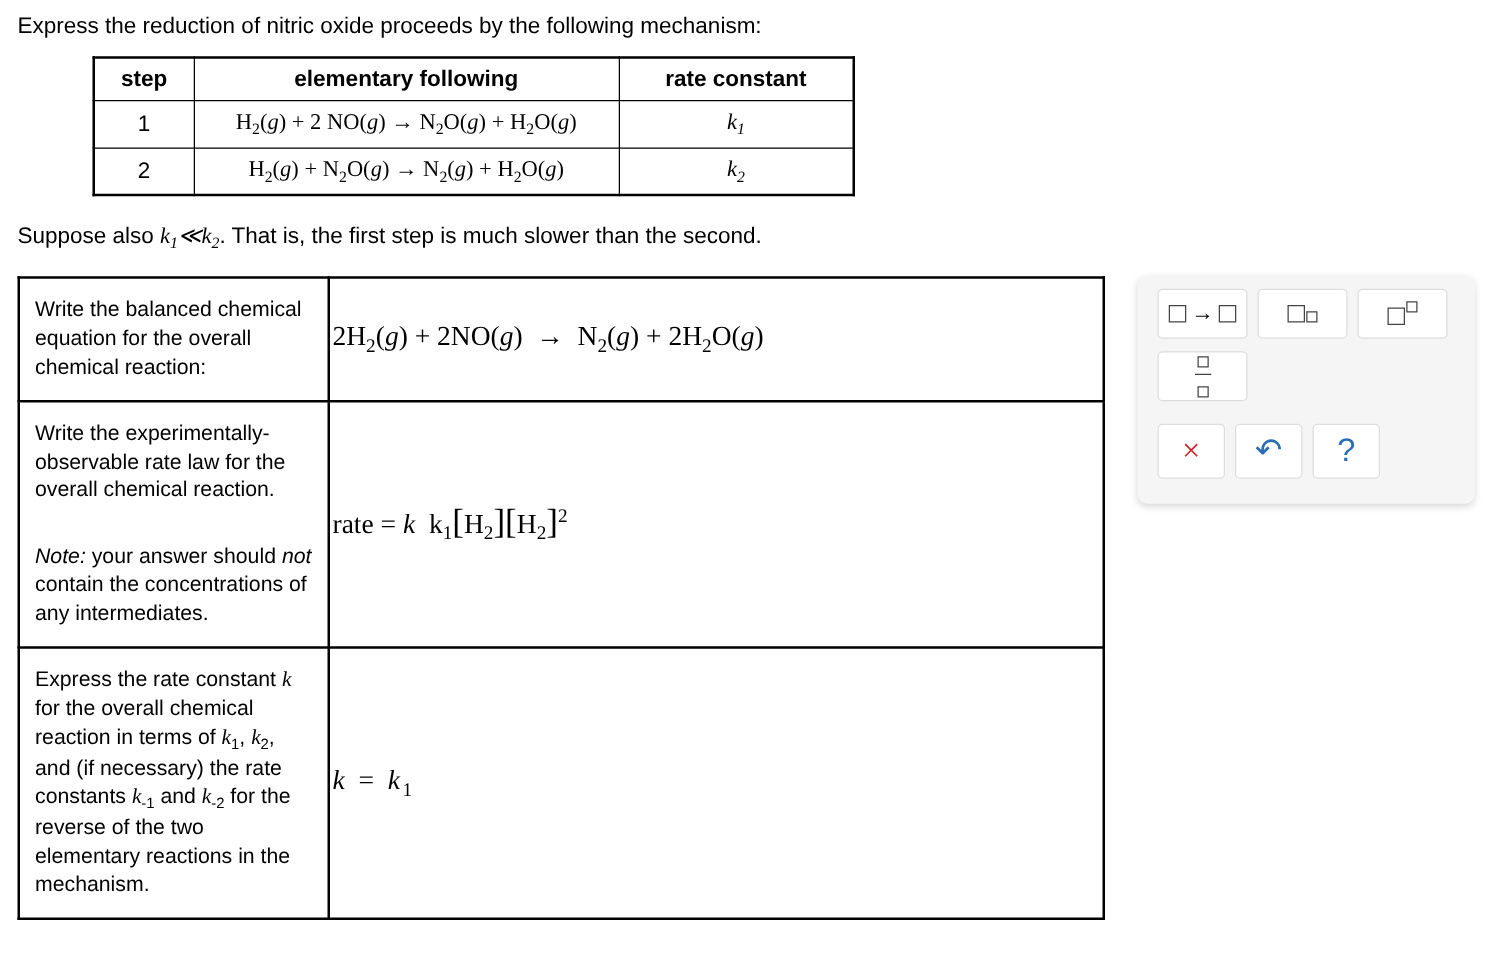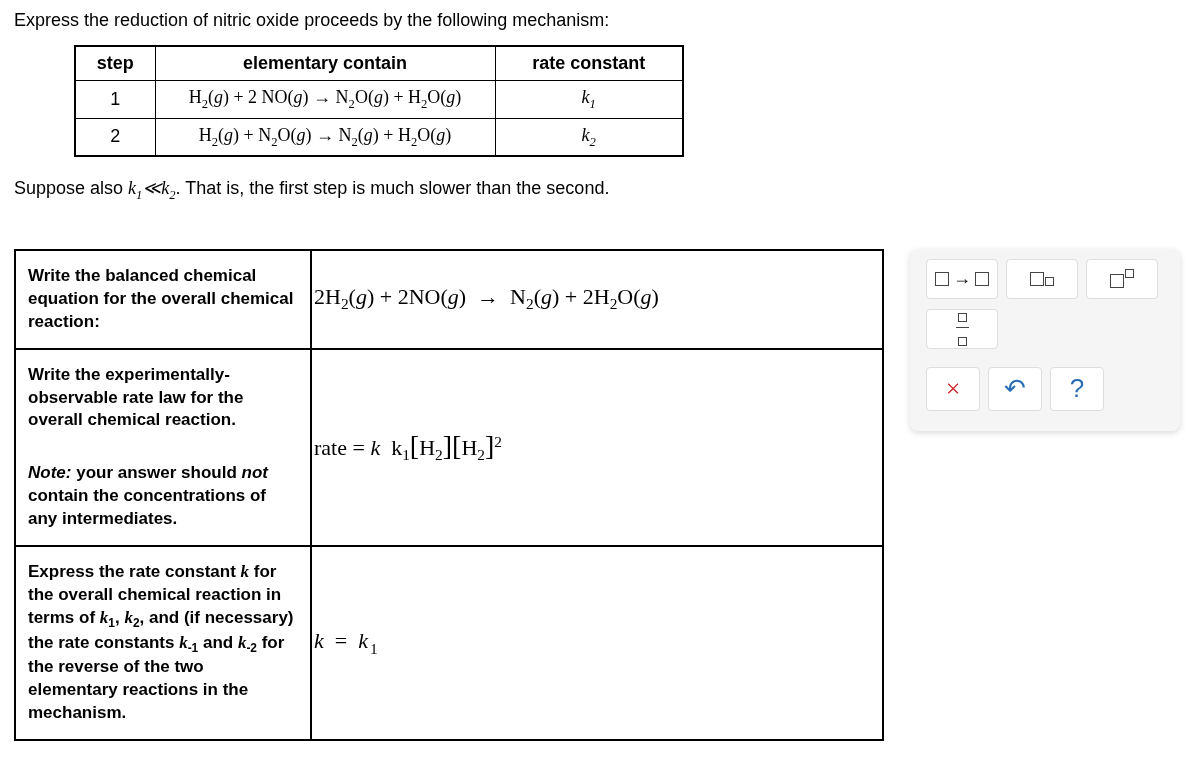--- a/index.html
+++ b/index.html
@@ -24,35 +24,35 @@
       text-align: center;
       font-size: 18px;
     }
     .mech-table th { font-weight: bold; border-top: none; }
     .mech-table th:first-child, .mech-table td:first-child { border-left: none; }
     .mech-table th:last-child, .mech-table td:last-child { border-right: none; }
     .mech-table tr:last-child td { border-bottom: none; }
     .step-col { width: 80px; }
     .rxn-col { width: 340px; font-family: 'Times New Roman', serif; font-size: 22px; }
     .rate-col { width: 188px; font-family: 'Times New Roman', serif; font-style: italic; font-size: 22px; }
-    .suppose { margin-bottom: 46px; }
+    .suppose { margin-bottom: 18px; }
     .italic { font-style: italic; font-family: 'Times New Roman', serif; }
     sub, sup { font-size: 0.7em; }
     .main-flex { display: flex; align-items: flex-start; gap: 26px; }
     .answer-table {
       border: 2px solid #000;
       border-collapse: collapse;
       width: 870px;
     }
     .answer-table td {
       border: 2px solid #000;
       padding: 14px 12px;
       vertical-align: middle;
     }
-    .answer-table .prompt { width: 296px; font-size: 17px; line-height: 1.35; font-weight: bold; }
+    .answer-table .prompt { width: 248px; font-size: 17px; line-height: 1.35; }
     .answer-table .ans {
       font-family: 'Times New Roman', serif;
       font-size: 22px;
       padding-left: 2px;
     }
     .note { margin-top: 30px; font-size: 17px; }
     .note em { font-style: italic; }
     .toolbox {
       width: 270px;
       border-radius: 8px;
@@ -82,21 +82,21 @@
   </style>
 </head>
 <body>
 
 <p class="intro">Express the reduction of nitric oxide proceeds by the following mechanism:</p>
 
 <table class="mech-table">
   <tbody>
       <tr>
     <th class="step-col">step</th>
-    <th class="rxn-col" style="font-family: Arial;">elementary contain</th>
+    <th class="rxn-col" style="font-family: Arial;">elementary following</th>
     <th class="rate-col" style="font-family: Arial; font-style: normal;">rate constant</th>
   </tr>
   <tr>
     <td class="step-col">1</td>
     <td class="rxn-col">H<sub>2</sub>(<i>g</i>) + 2 NO(<i>g</i>) → N<sub>2</sub>O(<i>g</i>) + H<sub>2</sub>O(<i>g</i>)</td>
     <td class="rate-col"><i>k</i><sub>1</sub></td>
   </tr>
   <tr>
     <td class="step-col">2</td>
     <td class="rxn-col">H<sub>2</sub>(<i>g</i>) + N<sub>2</sub>O(<i>g</i>) → N<sub>2</sub>(<i>g</i>) + H<sub>2</sub>O(<i>g</i>)</td>

